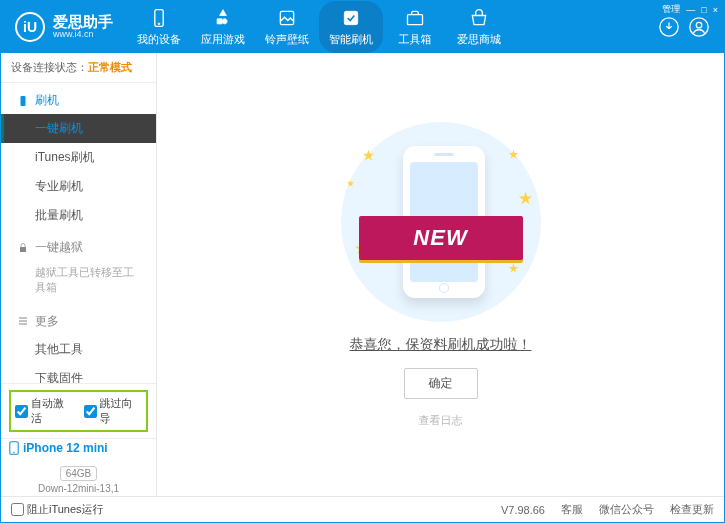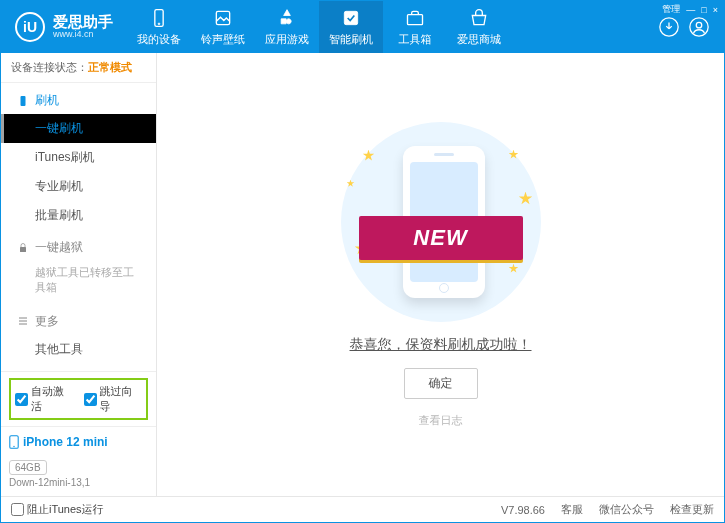--- a/index.html
+++ b/index.html
@@ -7,47 +7,47 @@
   .window { width: 725px; height: 523px; border: 1px solid #0a92e2; display: flex; flex-direction: column; position: relative; }
 
   
   .header { height: 52px; background: #0a92e2; display: flex; align-items: stretch; color: #fff; }
   .logo-block { display: flex; align-items: center; padding: 0 14px; gap: 8px; }
   .logo-circle { width: 30px; height: 30px; border: 2px solid #fff; border-radius: 50%; display: flex; align-items: center; justify-content: center; font-weight: bold; font-size: 14px; }
   .logo-text .name { font-size: 15px; font-weight: 600; line-height: 1; }
   .logo-text .url { font-size: 9px; opacity: .85; line-height: 1.2; }
   .nav { display: flex; flex: 1; }
   .nav-item { width: 64px; display: flex; flex-direction: column; align-items: center; justify-content: center; gap: 4px; cursor: pointer; }
-  .nav-item.active { background: #0b7fc7; }
+  .nav-item.active { background: #0b7fc7; border-radius: 17px; }
   .nav-item svg { width: 20px; height: 20px; fill: #fff; stroke: #fff; }
   .nav-item .lbl { font-size: 11px; }
   .header-right { display: flex; align-items: center; padding-right: 8px; gap: 6px; }
   .hr-icons { display: flex; gap: 8px; padding-right: 6px; }
   .hr-icons svg { width: 22px; height: 22px; stroke: #fff; fill: none; stroke-width: 1.4; }
   .winctrl { position: absolute; top: 2px; right: 6px; display: flex; gap: 6px; color: #fff; font-size: 9px; align-items: center; }
   .winctrl span { cursor: pointer; }
 
   
   .body { flex: 1; display: flex; min-height: 0; }
   .sidebar { width: 156px; border-right: 1px solid #e6e6e6; display: flex; flex-direction: column; }
   .status-bar { padding: 7px 10px; font-size: 11px; color: #666; border-bottom: 1px solid #eee; }
   .status-bar .val { color: #f08a00; font-weight: 600; }
   .sb-list { flex: 1; overflow: auto; }
   .sb-section { padding: 9px 12px 5px 16px; display: flex; align-items: center; gap: 6px; color: #888; font-size: 12px; }
   .sb-section.blue { color: #0a92e2; }
   .sb-section svg { width: 12px; height: 12px; fill: currentColor; }
   .sb-sub { padding: 6px 0 6px 34px; color: #555; cursor: pointer; font-size: 12px; }
-  .sb-sub.active { color: #0a92e2; border-left: 3px solid #a3a3a3; padding-left: 31px; background: #000000; }
+  .sb-sub.active { color: #0a92e2; border-left: 3px solid #0f766e; padding-left: 31px; background: #404040; }
   .sb-note { margin: 4px 12px 8px 34px; color: #aaa; font-size: 11px; line-height: 1.4; }
 
   .sb-bottom { border-top: 1px solid #eee; padding: 6px 8px; }
   .red-box { border: 2px solid #84cc16; padding: 4px 4px; display: flex; gap: 10px; align-items: flex-start; }
   .chk { display: flex; align-items: center; gap: 3px; font-size: 11px; color: #444; }
   .chk input { accent-color: #0a92e2; }
-  .device-block { padding: 8px 8px; border-top: 1px solid #eee; }
+  .device-block { padding: 2px 8px; border-top: 1px solid #eee; text-align: center; }
   .device-name { color: #0a92e2; font-size: 12px; display: flex; align-items: center; gap: 4px; font-weight: 600; }
   .device-name svg { width: 10px; height: 14px; fill: #0a92e2; }
   .badge { display: inline-block; border: 1px solid #ccc; border-radius: 3px; padding: 1px 5px; font-size: 10px; color: #888; margin-top: 11px; }
   .sub-info { font-size: 10px; color: #888; margin-top: 2px; }
 
   
   .main { flex: 1; display: flex; flex-direction: column; align-items: center; justify-content: center; gap: 14px; }
   .illus { position: relative; width: 200px; height: 200px; }
   .circle-bg { position: absolute; inset: 0; border-radius: 50%; background: #eaf6ff; }
   .stars { position: absolute; inset: 0; }
@@ -92,30 +92,30 @@
     <div class="nav">
       <div class="nav-item">
         <svg viewBox="0 0 24 24">
             <rect x="7" y="2" width="10" height="20" rx="2" fill="none" stroke="#fff" stroke-width="1.6"></rect>
             <circle cx="12" cy="19" r="1"></circle>
           </svg>
         <span class="lbl">我的设备</span>
       </div>
       <div class="nav-item">
         <svg viewBox="0 0 24 24">
+            <path d="M12 2l4 7H8l4-7zM5 13h6v6H5zM17 16a3 3 0 100 .01"></path>
+          </svg>
+        <span class="lbl">应用游戏</span>
+      </div>
+      <div class="nav-item">
+        <svg viewBox="0 0 24 24">
             <rect x="4" y="4" width="16" height="16" rx="2" fill="none" stroke="#fff" stroke-width="1.6"></rect>
             <path d="M4 16l5-5 4 4 3-3 4 4" fill="none" stroke="#fff" stroke-width="1.6"></path>
           </svg>
         <span class="lbl">铃声壁纸</span>
-      </div>
-      <div class="nav-item">
-        <svg viewBox="0 0 24 24">
-            <path d="M12 2l4 7H8l4-7zM5 13h6v6H5zM17 16a3 3 0 100 .01"></path>
-          </svg>
-        <span class="lbl">应用游戏</span>
       </div>
       <div class="nav-item active">
         <svg viewBox="0 0 24 24">
             <rect x="4" y="4" width="16" height="16" rx="2"></rect>
             <path d="M8 12l3 3 5-6" stroke="#0b7fc7" stroke-width="2" fill="none"></path>
           </svg>
         <span class="lbl">智能刷机</span>
       </div>
       <div class="nav-item">
         <svg viewBox="0 0 24 24">

